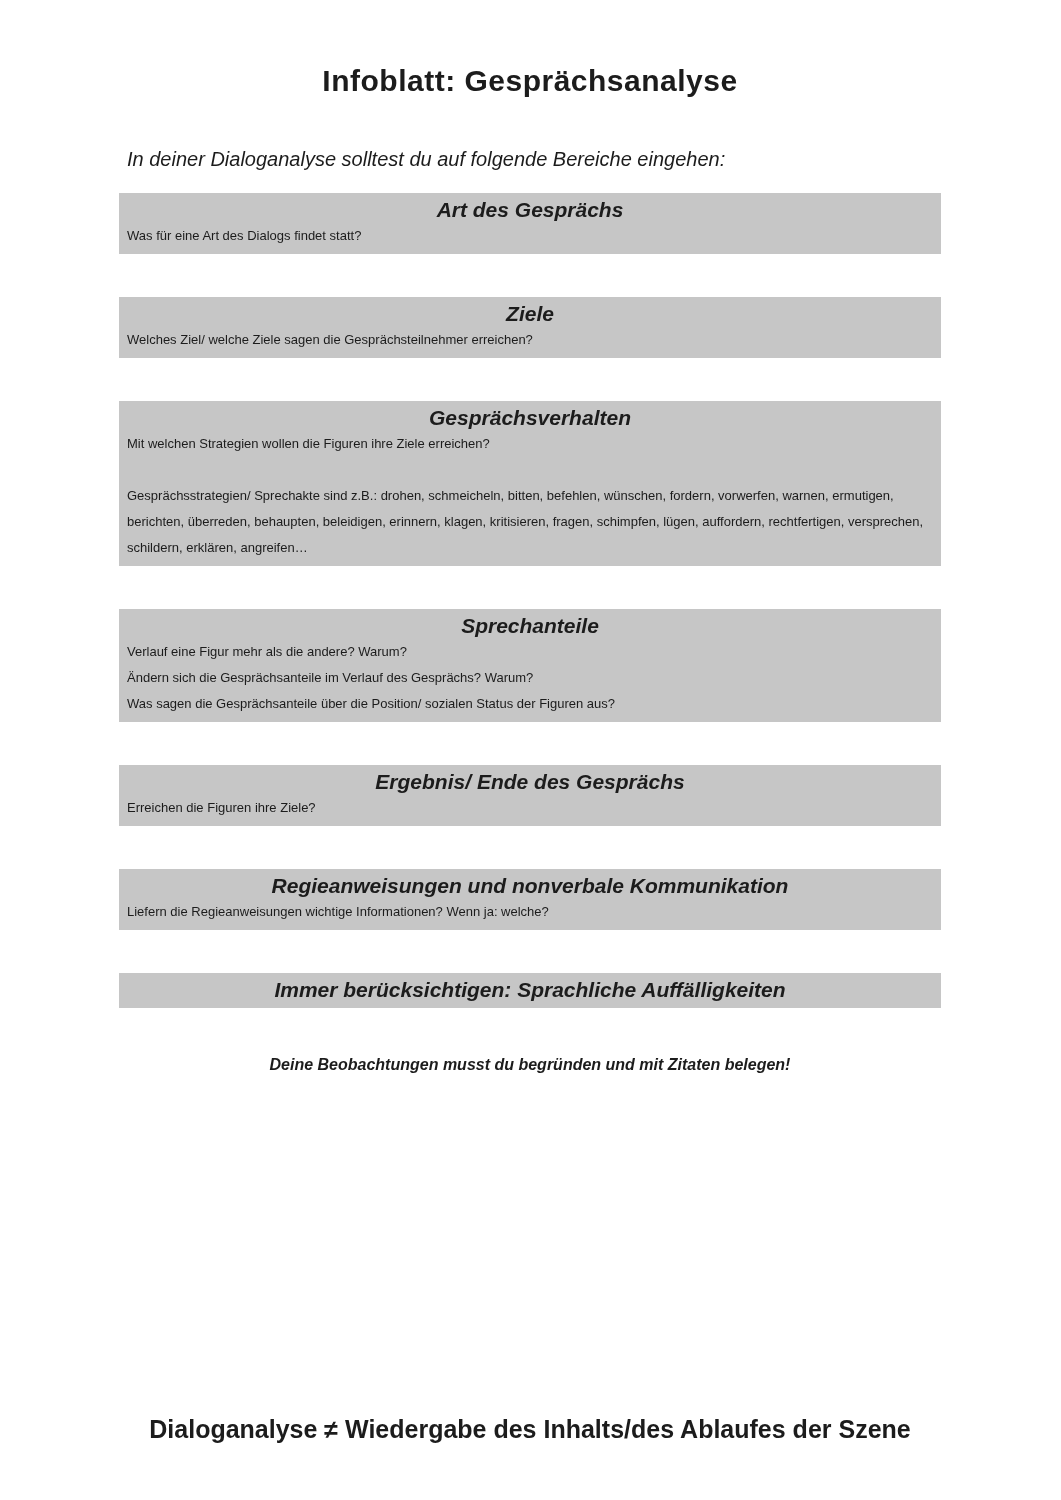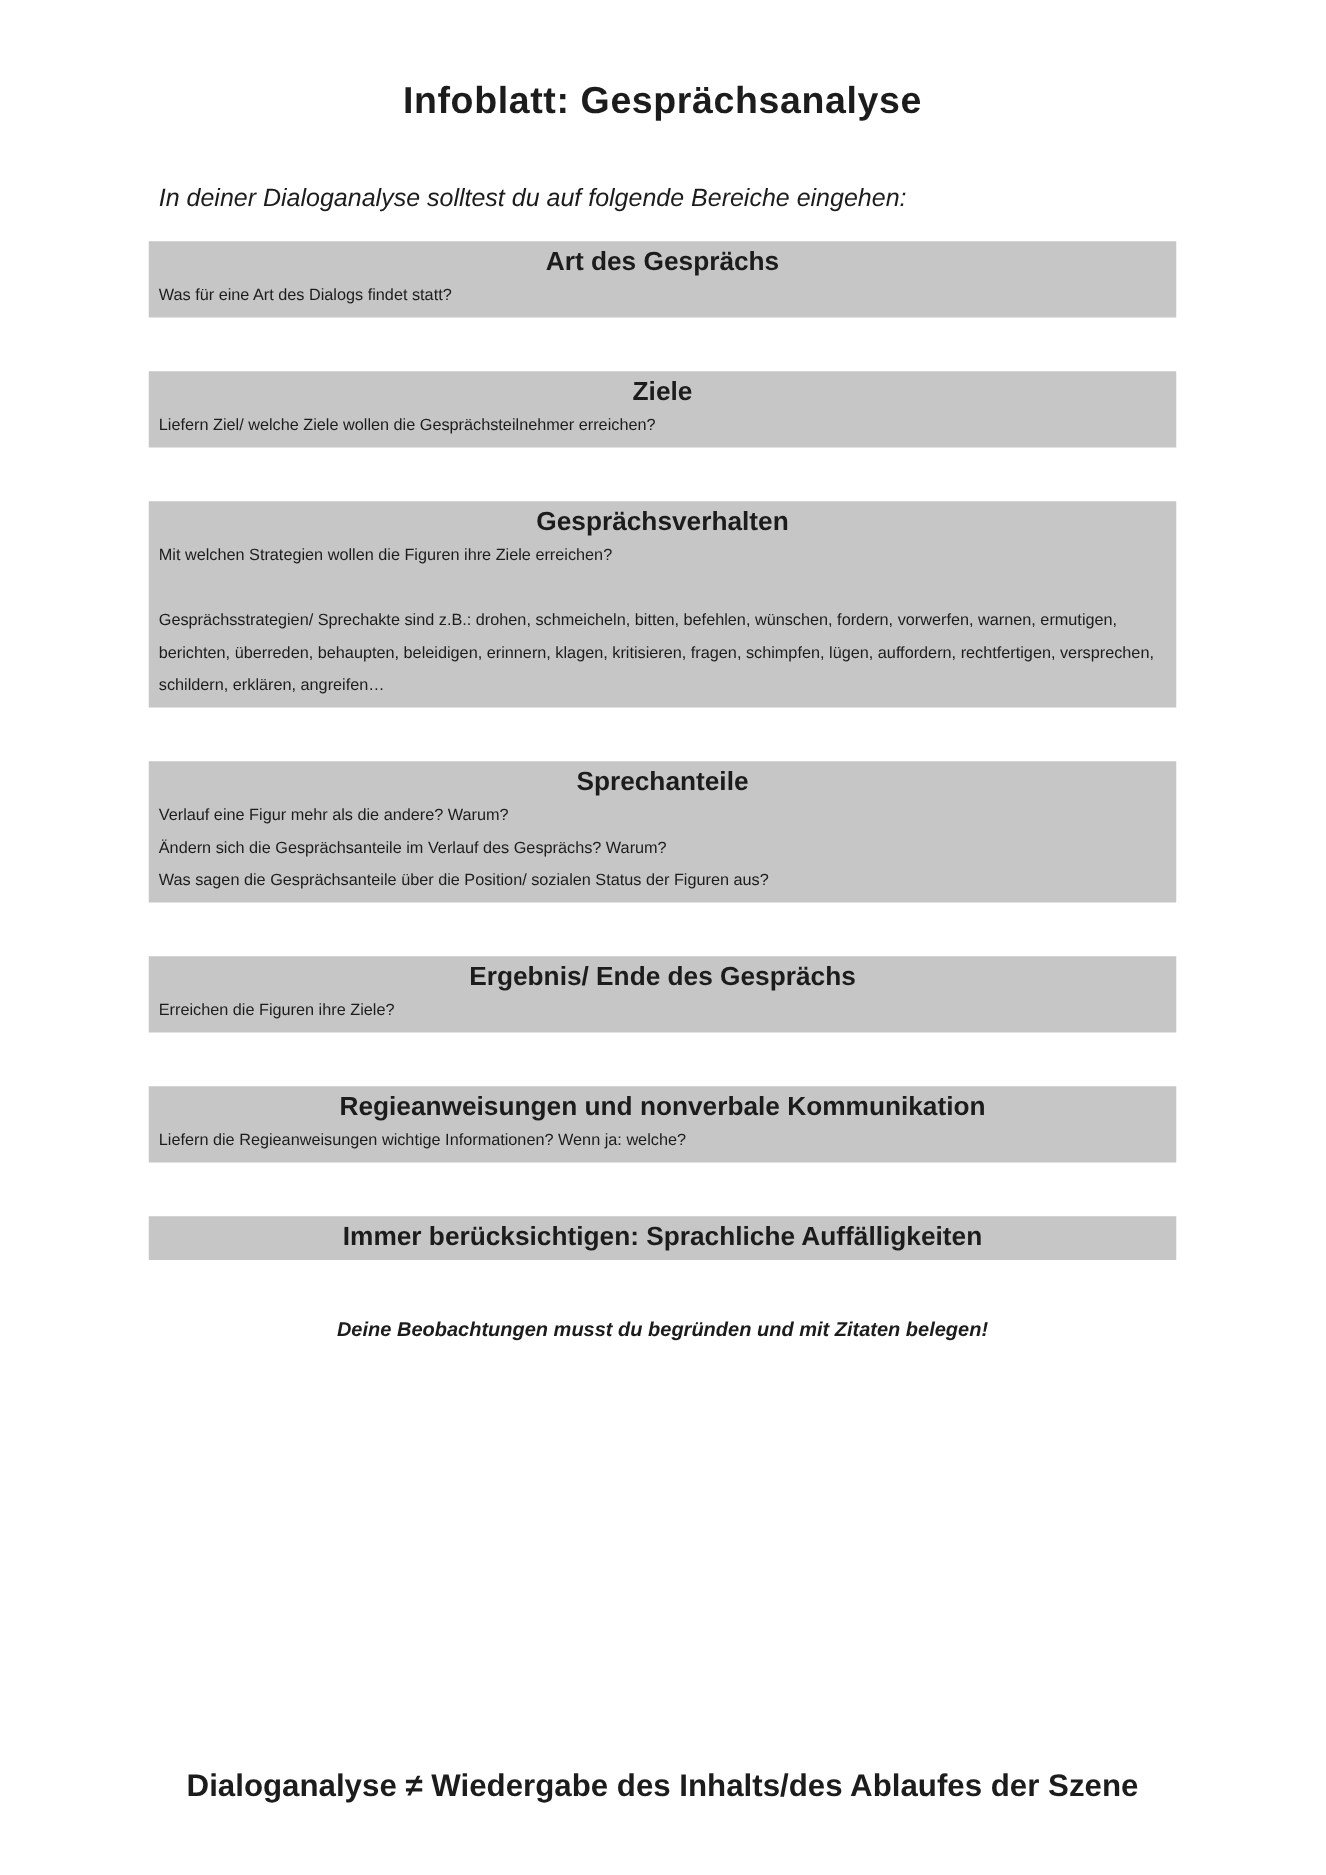--- a/index.html
+++ b/index.html
@@ -52,20 +52,21 @@
   }
   .section-box:first-child {
     margin-top: 21px;
   }
   .section-heading {
     margin: 0;
     font-size: 21px;
     font-weight: bold;
     text-align: center;
     line-height: 27px;
+    font-style: italic;
   }
   .section-line {
     margin: 0;
     font-size: 13px;
     line-height: 26px;
     min-height: 26px;
     text-align: left;
   }
   .note {
     margin: 0;
@@ -92,21 +93,21 @@
   <div class="content">
     <h1 class="title">Infoblatt: Gesprächsanalyse</h1>
     <p class="intro">In deiner Dialoganalyse solltest du auf folgende Bereiche eingehen:</p>
     <div class="sections" id="sections">
         <div class="section-box" style="background: rgb(198, 198, 198);">
           <h2 class="section-heading">Art des Gesprächs</h2>
           <p class="section-line">Was für eine Art des Dialogs findet statt?</p>
         </div>
         <div class="section-box" style="background: rgb(198, 198, 198);">
           <h2 class="section-heading">Ziele</h2>
-          <p class="section-line">Liefern Ziel/ welche Ziele wollen die Gesprächsteilnehmer erreichen?</p>
+          <p class="section-line">Welches Ziel/ welche Ziele sagen die Gesprächsteilnehmer erreichen?</p>
         </div>
         <div class="section-box" style="background: rgb(198, 198, 198);">
           <h2 class="section-heading">Gesprächsverhalten</h2>
           <p class="section-line">Mit welchen Strategien wollen die Figuren ihre Ziele erreichen?</p>
           <p class="section-line"></p>
           <p class="section-line">Gesprächsstrategien/ Sprechakte sind z.B.: drohen, schmeicheln, bitten, befehlen, wünschen, fordern, vorwerfen, warnen, ermutigen, berichten, überreden, behaupten, beleidigen, erinnern, klagen, kritisieren, fragen, schimpfen, lügen, auffordern, rechtfertigen, versprechen, schildern, erklären, angreifen…</p>
         </div>
         <div class="section-box" style="background: rgb(198, 198, 198);">
           <h2 class="section-heading">Sprechanteile</h2>
           <p class="section-line">Verlauf eine Figur mehr als die andere? Warum?</p>

